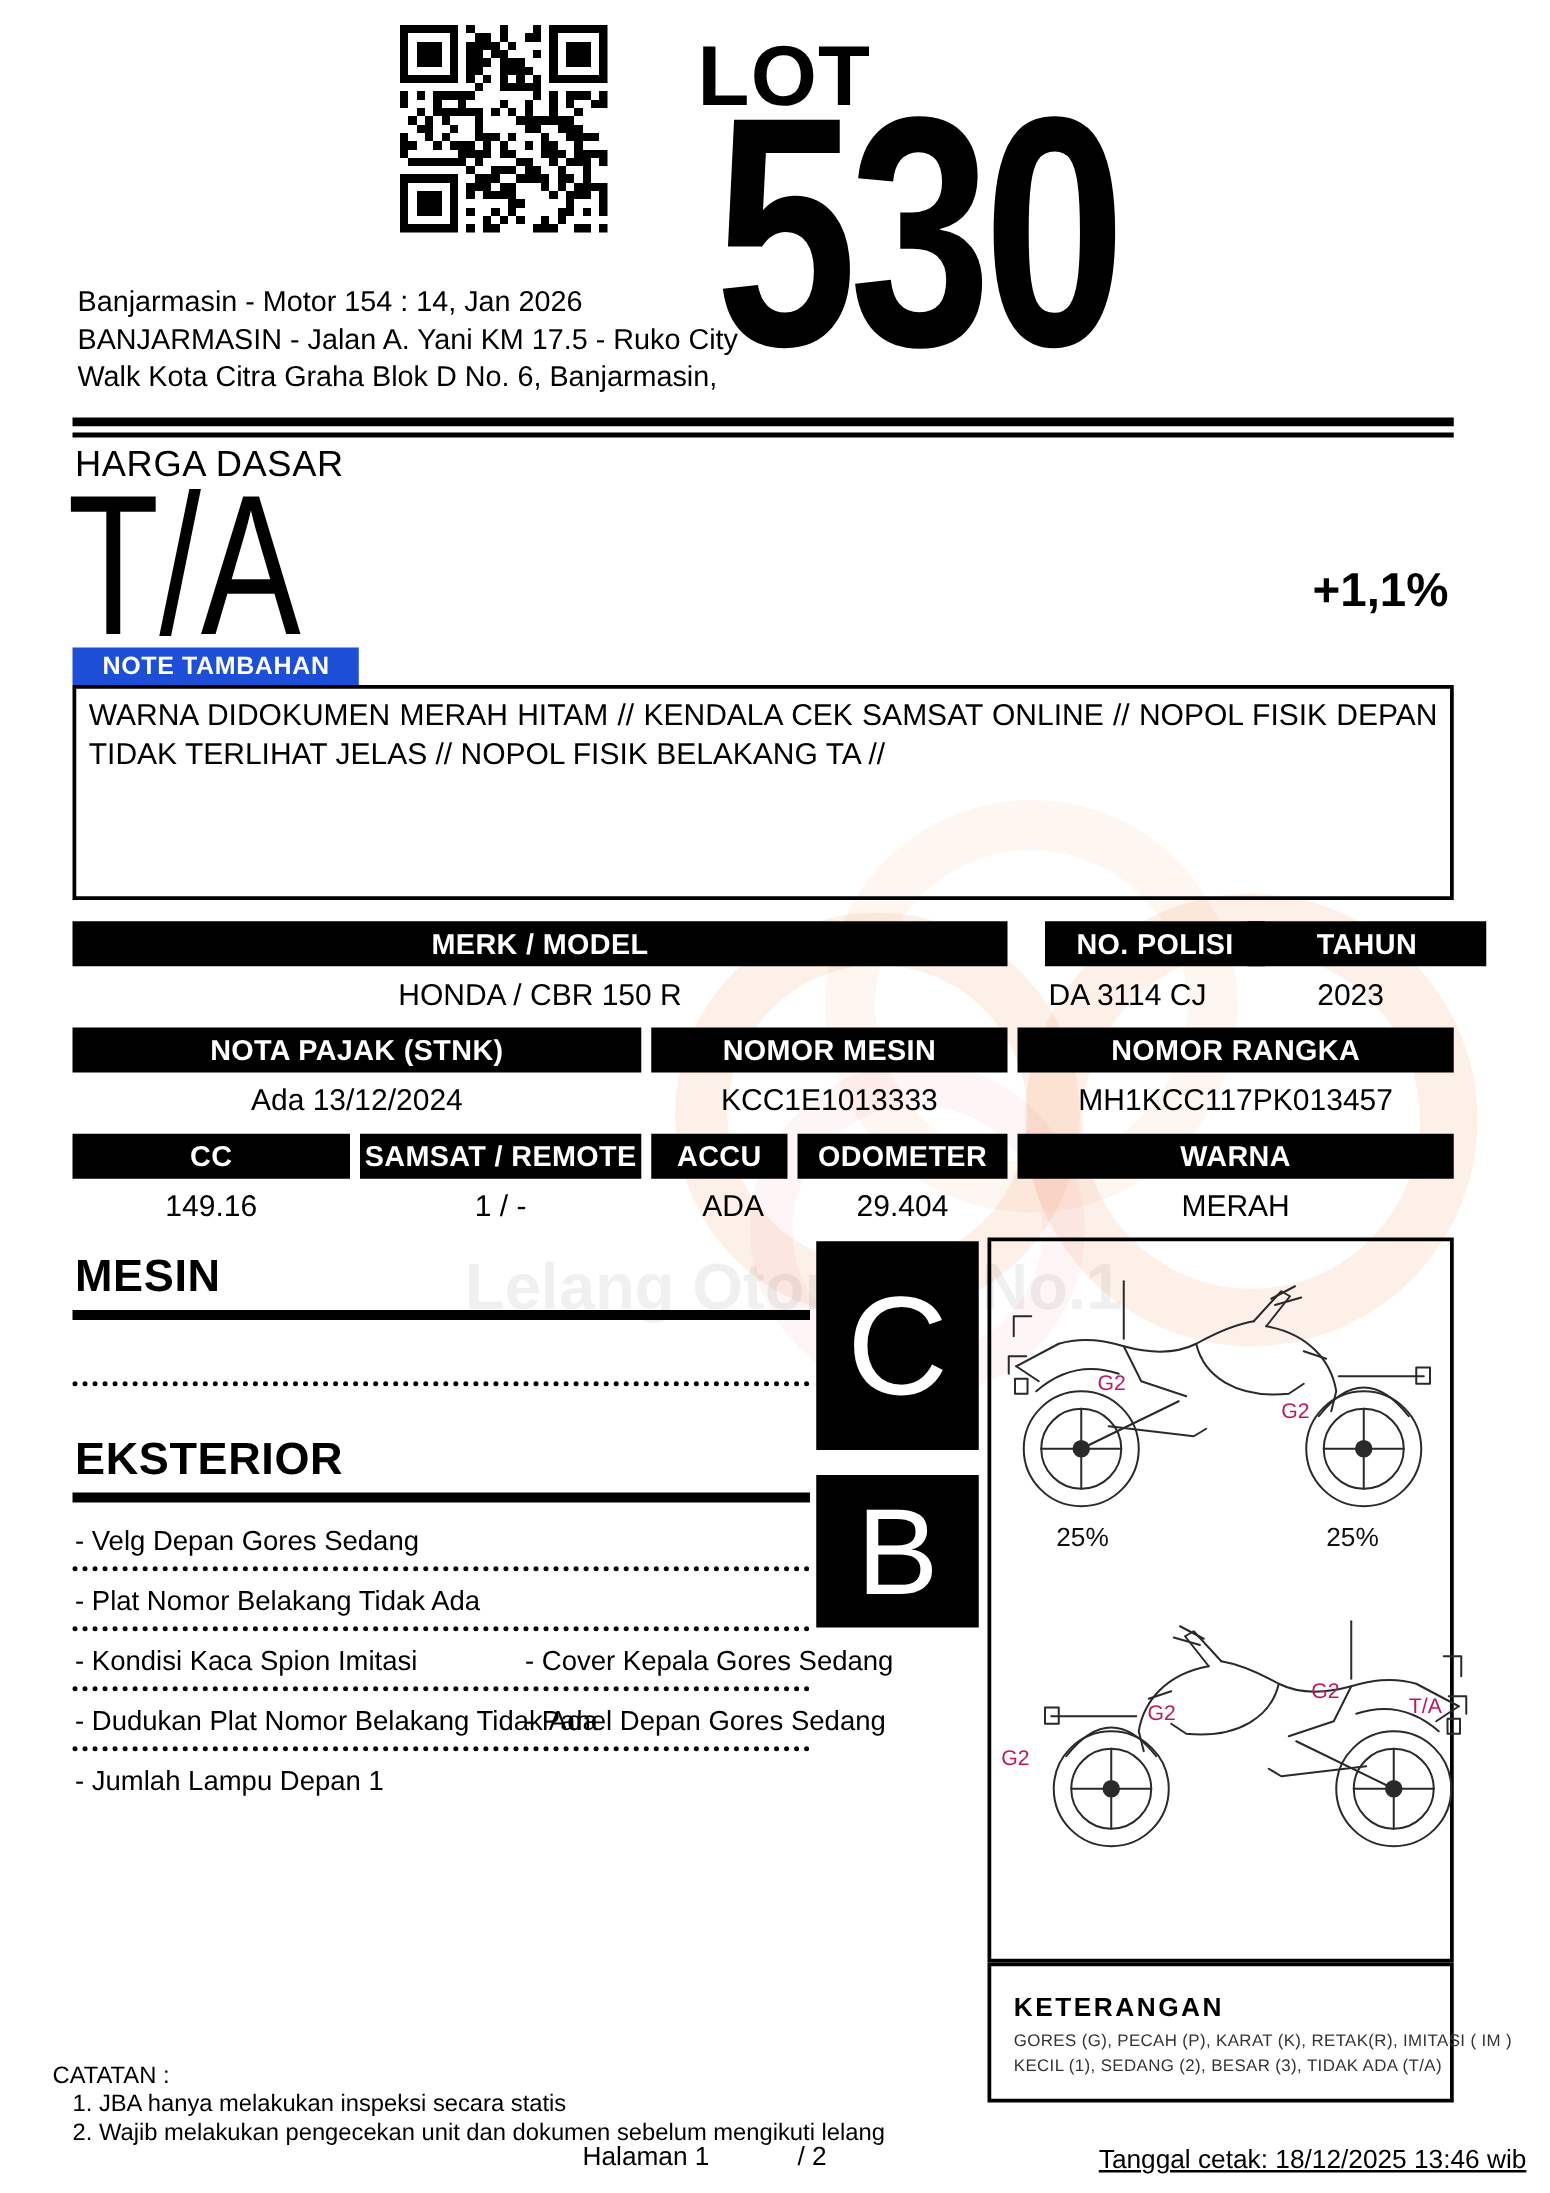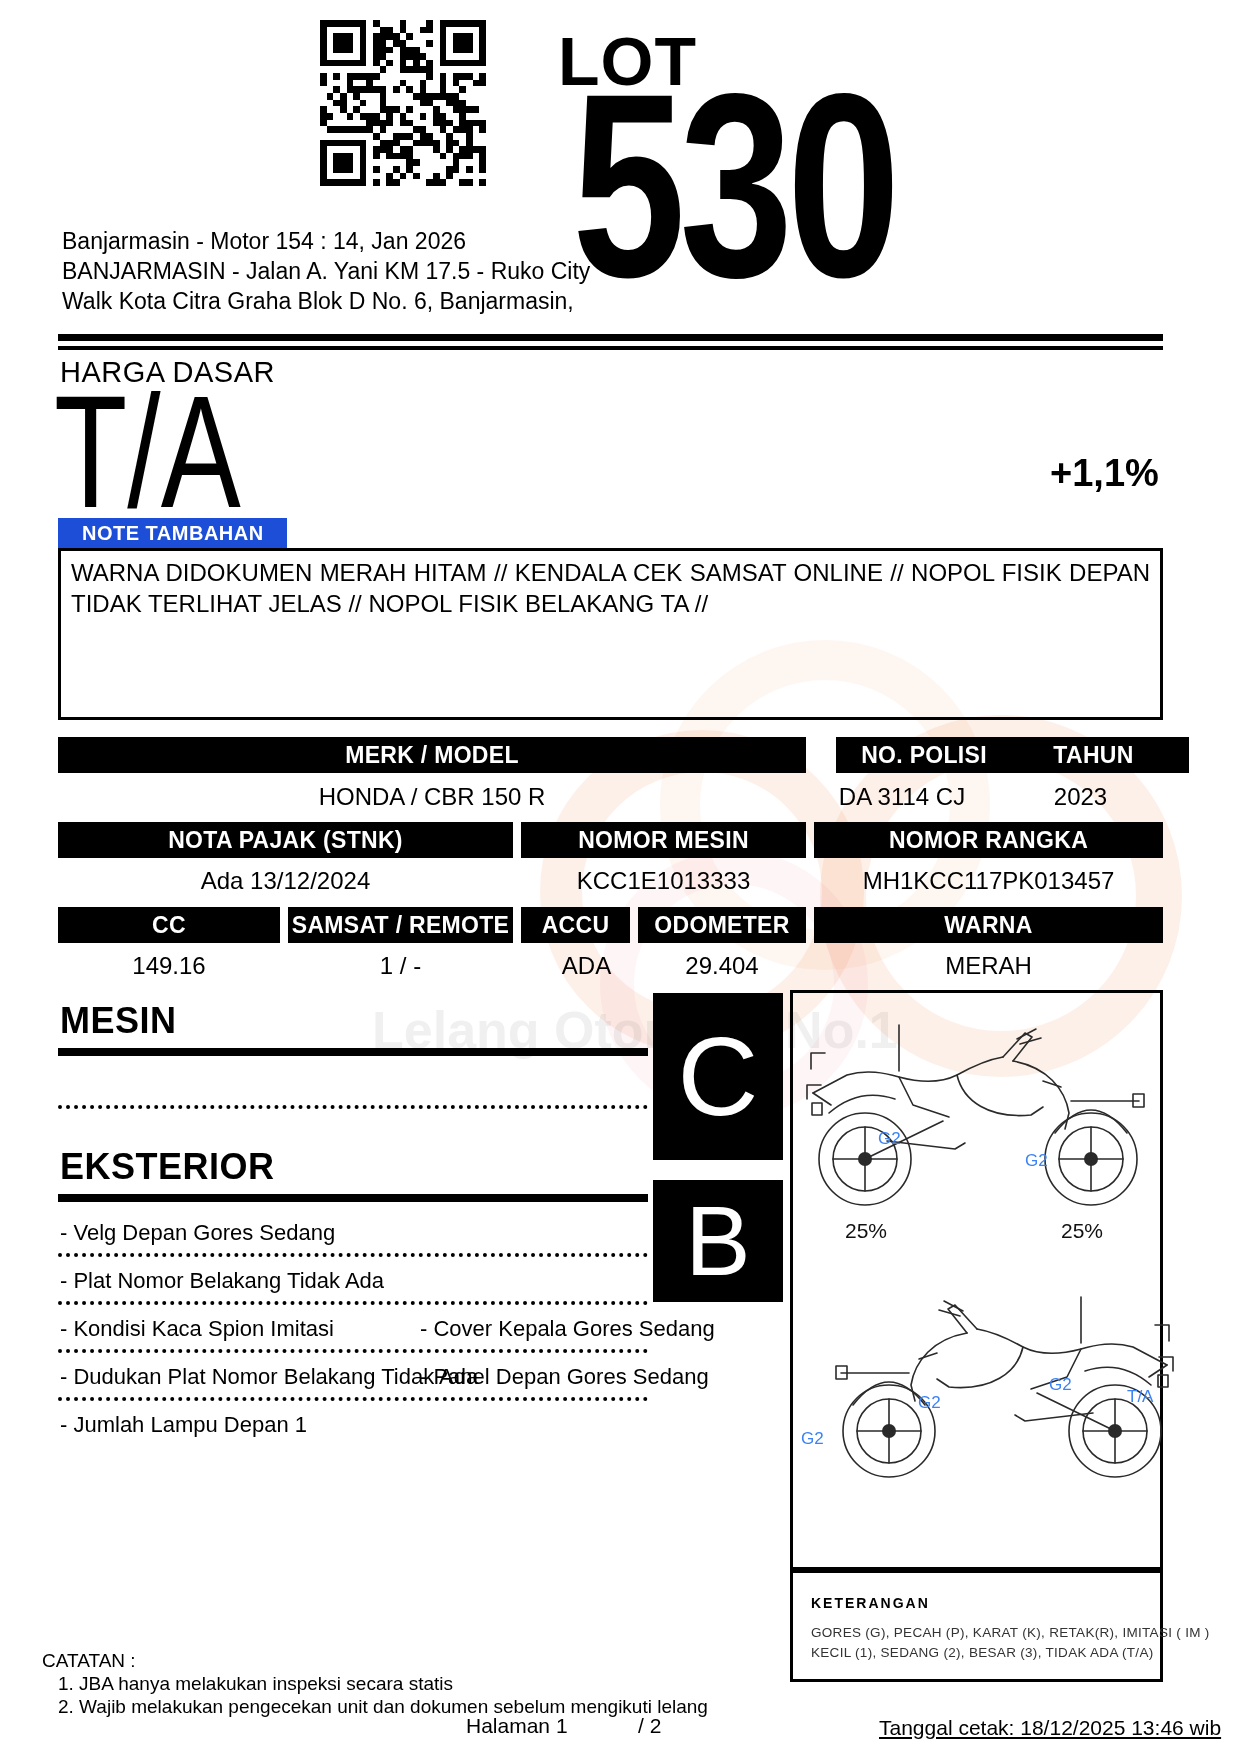--- a/index.html
+++ b/index.html
@@ -33,23 +33,23 @@
   
   .sec-title{font-size:36px;font-weight:bold;letter-spacing:0.5px;}
   .sec-rule{background:#000;height:8px;}
   .dotline{border-top:4px dotted #000;height:0;}
   .grade-box{background:#000;color:#fff;display:flex;align-items:center;justify-content:center;
              font-size:112px;font-weight:400;}
   .item{font-size:22px;white-space:nowrap;}
   
   .diagram-box{border:3px solid #000;box-sizing:border-box;}
   .ket-box{border:3px solid #000;box-sizing:border-box;}
-  .ket-title{font-size:14px;font-weight:bold;letter-spacing:2px;}
+  .ket-title{font-size:21px;font-weight:bold;letter-spacing:2px;}
   .ket-line{font-size:13.5px;color:#333;letter-spacing:0.3px;white-space:nowrap;}
-  .dmg-label{position:absolute;font-size:17px;color:#3b82f6;margin-top:32px;}
+  .dmg-label{position:absolute;font-size:17px;color:#be185d;}
   .pct-label{position:absolute;font-size:21px;color:#111;}
   .bike{position:absolute;}
   .bike svg{display:block;}
   
   .catatan-title{font-size:19px;}
   .catatan-item{font-size:19px;white-space:nowrap;}
   .footer-text{font-size:21px;white-space:nowrap;}
 </style>
 </head>
 <body>

